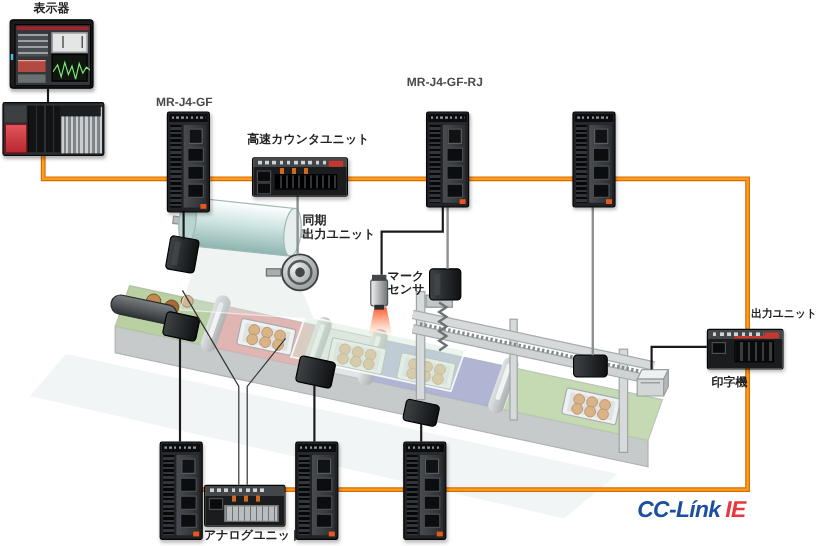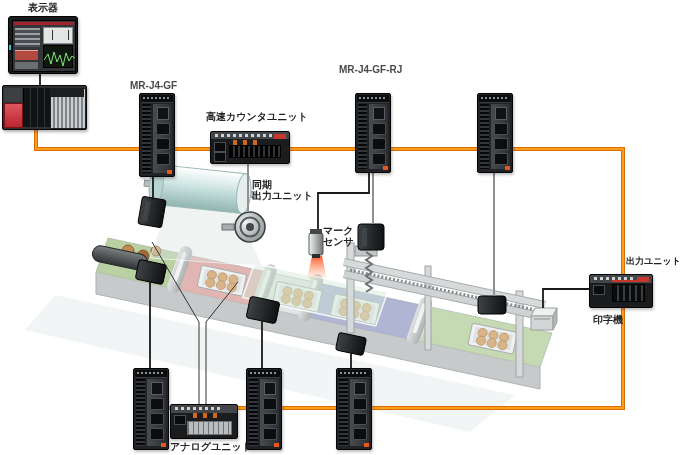--- a/index.html
+++ b/index.html
@@ -418,14 +418,17 @@
     <span style="display:block">出力ユニット</span>
   </div>
   <div class="jlabel" style="left:323px;top:225px">
     <span style="display:block">マーク</span>
     <span style="display:block">センサ</span>
   </div>
   <div class="jlabel" style="left:626px;top:256px;font-size:9px">出力ユニット</div>
   <div class="jlabel" style="left:593px;top:314px">印字機</div>
   <div class="jlabel" style="left:170px;top:441px">アナログユニット</div>
 
+  <div class="logo">
+    <span class="cc">CC-Línk</span><span class="ie">IE</span>
+  </div>
 
 </div>
 
 </body></html>

